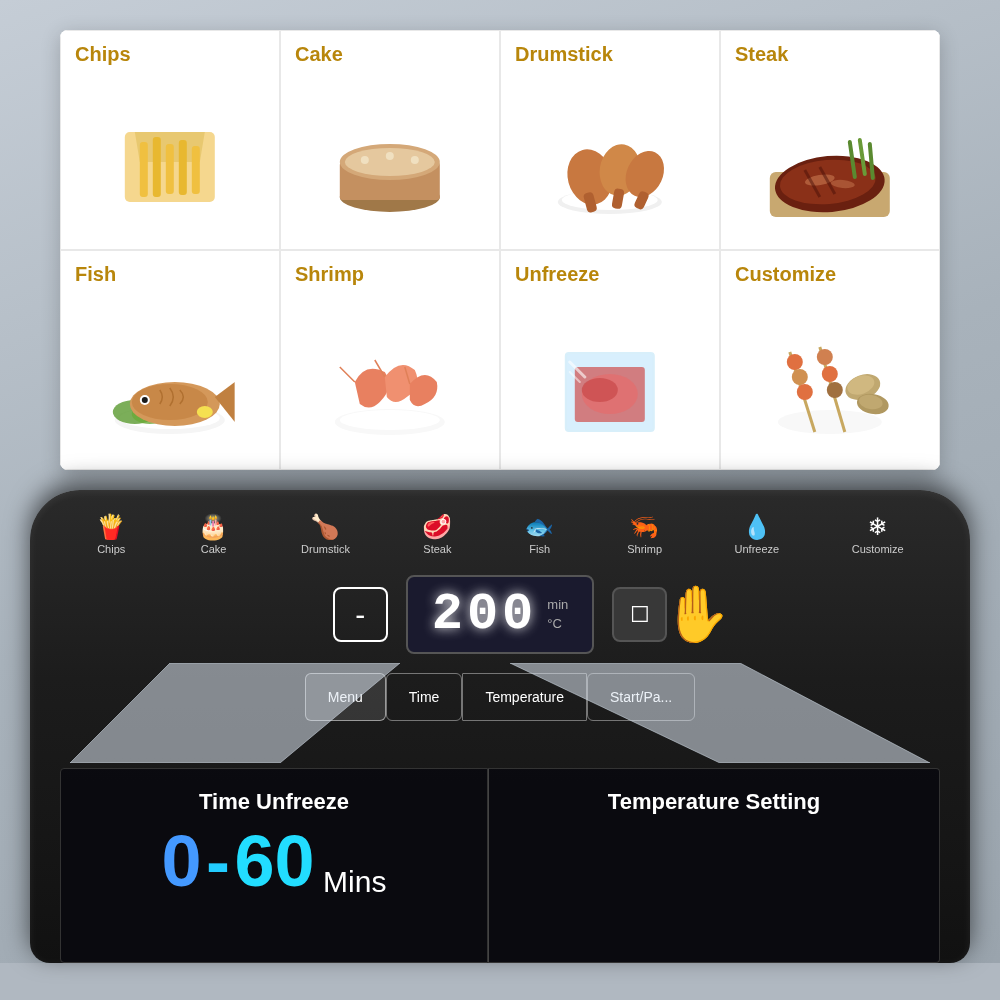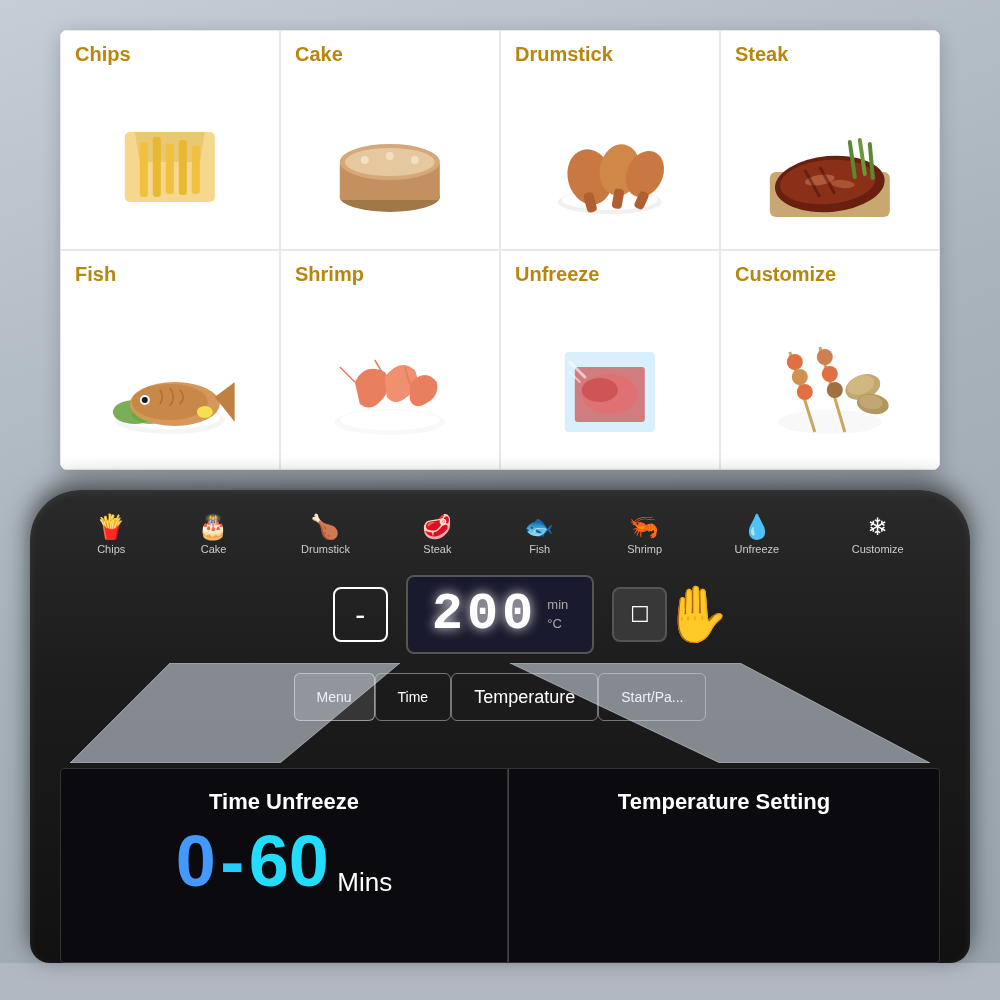--- a/index.html
+++ b/index.html
@@ -369,21 +369,21 @@
           ☐
         </button>
 
         <div style="position:absolute;left:50px;top:-5px;font-size:55px;transform:scaleX(-1);pointer-events:none;">🤚</div>
       </div>
     </div>
 
     <div style="display:flex;justify-content:center;padding:4px 80px;position:relative;z-index:3;">
       <button style="padding:7px 22px;background:rgba(255,255,255,0.12);border:1.5px solid rgba(255,255,255,0.5);border-radius:6px;color:white;font-size:14px;cursor:pointer;">Menu</button>
       <button style="padding:7px 22px;background:transparent;border:1.5px solid rgba(255,255,255,0.4);border-radius:6px;color:white;font-size:14px;cursor:pointer;">Time</button>
-      <button style="padding:7px 22px;background:transparent;border:1.5px solid rgba(255,255,255,0.4);border-radius:6px;color:white;font-size:18px;cursor:pointer;">Temperature</button>
+      <button style="padding:7px 22px;background:transparent;border:1.5px solid rgba(255,255,255,0.4);border-radius:1px;color:white;font-size:14px;cursor:pointer;">Temperature</button>
       <button style="padding:15px 22px;background:transparent;border:1.5px solid rgba(255,255,255,0.4);border-radius:6px;color:white;font-size:14px;cursor:pointer;">Start/Pa...</button>
     </div>
 
   </div>
 
   <div style="position:absolute;bottom:200px;left:60px;right:60px;height:100px;z-index:5;pointer-events:none;">
     <svg width="100%" height="100%" viewBox="0 0 880 100">
 
       <polygon points="110,0 340,0 220,100 10,100" fill="rgba(220,230,240,0.55)" stroke="rgba(200,210,220,0.6)" stroke-width="1"></polygon>
 
@@ -392,23 +392,23 @@
   </div>
 
   <div style="position:absolute;bottom:0;left:60px;right:60px;display:flex;z-index:10;height:195px;">
 
     <div style="flex:1;background:rgba(10,10,15,0.92);border:1px solid #333;padding:20px 24px 24px;border-radius:4px 0 0 4px;">
       <div style="font-size:22px;font-weight:bold;color:white;text-align:center;margin-bottom:10px;">Time Unfreeze</div>
       <div style="text-align:center;line-height:1;">
         <span style="font-size:72px;font-weight:900;color:#4499ff;font-family:Arial Black,Arial,sans-serif;">0</span>
         <span style="font-size:72px;font-weight:900;color:#22ccff;font-family:Arial Black,Arial,sans-serif;">-</span>
         <span style="font-size:72px;font-weight:900;color:#22ddff;font-family:Arial Black,Arial,sans-serif;">60</span>
-        <span style="font-size:26px;font-weight:500;color:white;vertical-align:middle;margin-left:4px;">Mins</span>
-      </div>
-    </div>
-
-    <div style="flex:1;background:rgba(10,10,15,0.92);border:1px solid #333;border-left:1px solid #444;padding:20px 16px 24px;border-radius:0 4px 4px 0;">
+        <span style="font-size:30px;font-weight:500;color:white;vertical-align:middle;margin-left:4px;">Mins</span>
+      </div>
+    </div>
+
+    <div style="flex:1;background:rgba(10,10,15,0.92);border:1px solid #333;border-left:1px solid #444;padding:20px 36px 24px;border-radius:0 4px 4px 0;">
       <div style="font-size:22px;font-weight:bold;color:white;text-align:center;margin-bottom:10px;">Temperature Setting</div>
     </div>
 
   </div>
 
 </div>
 
 </body></html>

